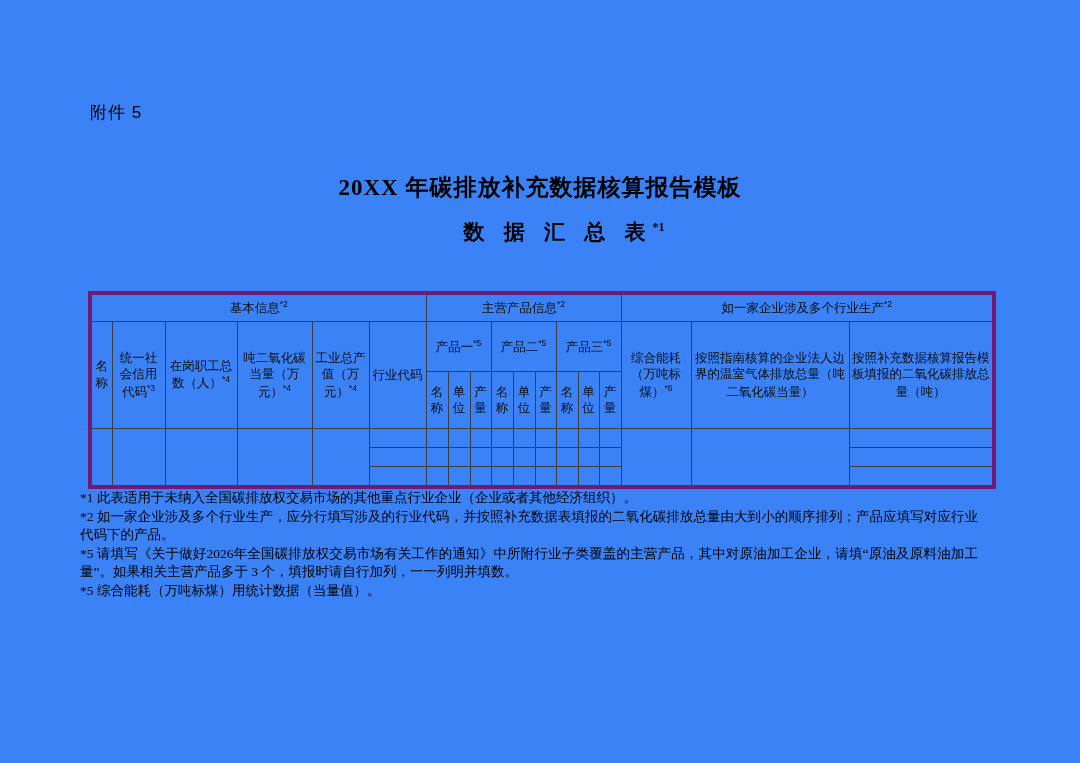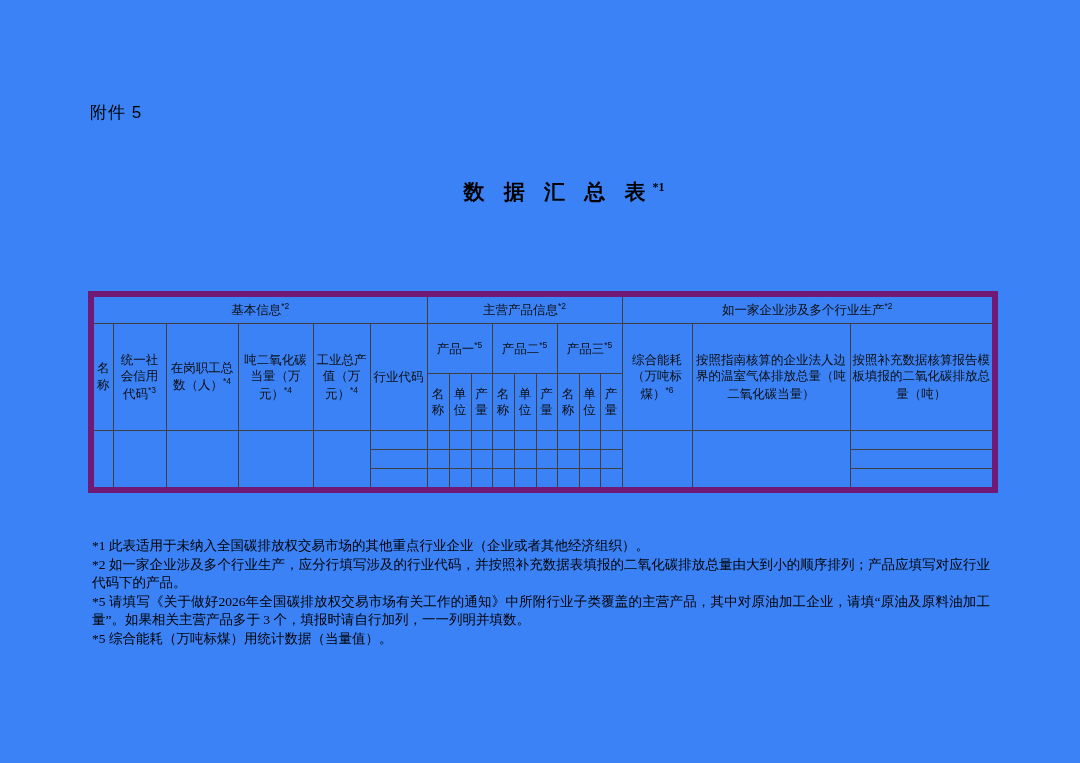--- a/index.html
+++ b/index.html
@@ -18,68 +18,68 @@
     font-family:"Liberation Sans", sans-serif;
   }
   .title-wrap{position:absolute;left:0;top:172px;width:1080px;text-align:center;}
   .title-line1{
     font-family:"Liberation Serif", serif;
     font-weight:bold;font-size:23px;color:#000;letter-spacing:1px;
   }
   .title-line2{
     font-family:"Liberation Serif", serif;
     font-weight:bold;font-size:21px;color:#000;
-    letter-spacing:7px;margin-top:6px;padding-left:48px;
+    letter-spacing:7px;margin-top:15px;padding-left:48px;
   }
   .title-line2 sup{font-size:12px;letter-spacing:0;}
   table.summary{
     position:absolute;left:88px;top:291px;
     border-collapse:collapse;table-layout:fixed;
     width:904px;
-    border:6px solid #701a75;
+    border:4px solid #701a75;
   }
   table.summary th, table.summary td{
     border:1px solid #3f3f3f;
     font-weight:normal;
     font-size:12.5px;
     line-height:1.3;
     text-align:center;vertical-align:middle;
     padding:1px 2px;
     color:#0d0d0d;
     word-break:break-all;
     font-family:"Liberation Sans", sans-serif;
   }
   table.summary sup{font-size:8.5px;}
   tr.gh th{height:24px;}
   tr.h2 th{height:47px;}
   tr.h3 th{height:54px;}
   tr.bodyrow td{height:16px;}
   .footnotes{
-    position:absolute;left:92px;top:489px;width:898px;
+    position:absolute;left:80px;top:489px;width:898px;
     font-family:"Liberation Serif", serif;
     font-size:13.5px;line-height:18.6px;color:#000;
     text-align:justify;
-    margin-top:48px;
   }
   .footnotes p{margin:0;padding:0;}
   .page-number{
     position:absolute;left:0;top:671px;width:1080px;
     text-align:center;
     font-family:"Liberation Serif", serif;
     font-size:15px;color:#222;letter-spacing:4px;
   }
 </style>
 </head>
 <body>
 
 <div class="page">
 
   <div class="attachment-label">附件 5</div>
 
   <div class="title-wrap">
+    <div class="title-line1">20XX 年碳排放补充数据核算报告模板</div>
     <div class="title-line2"><span>数 据 汇 总 表</span><sup>*1</sup></div>
   </div>
 
   <table class="summary">
     <colgroup>
       <col style="width:22px">
         <col style="width:53px">
         <col style="width:72px">
       <col style="width:75px">
         <col style="width:57px">

